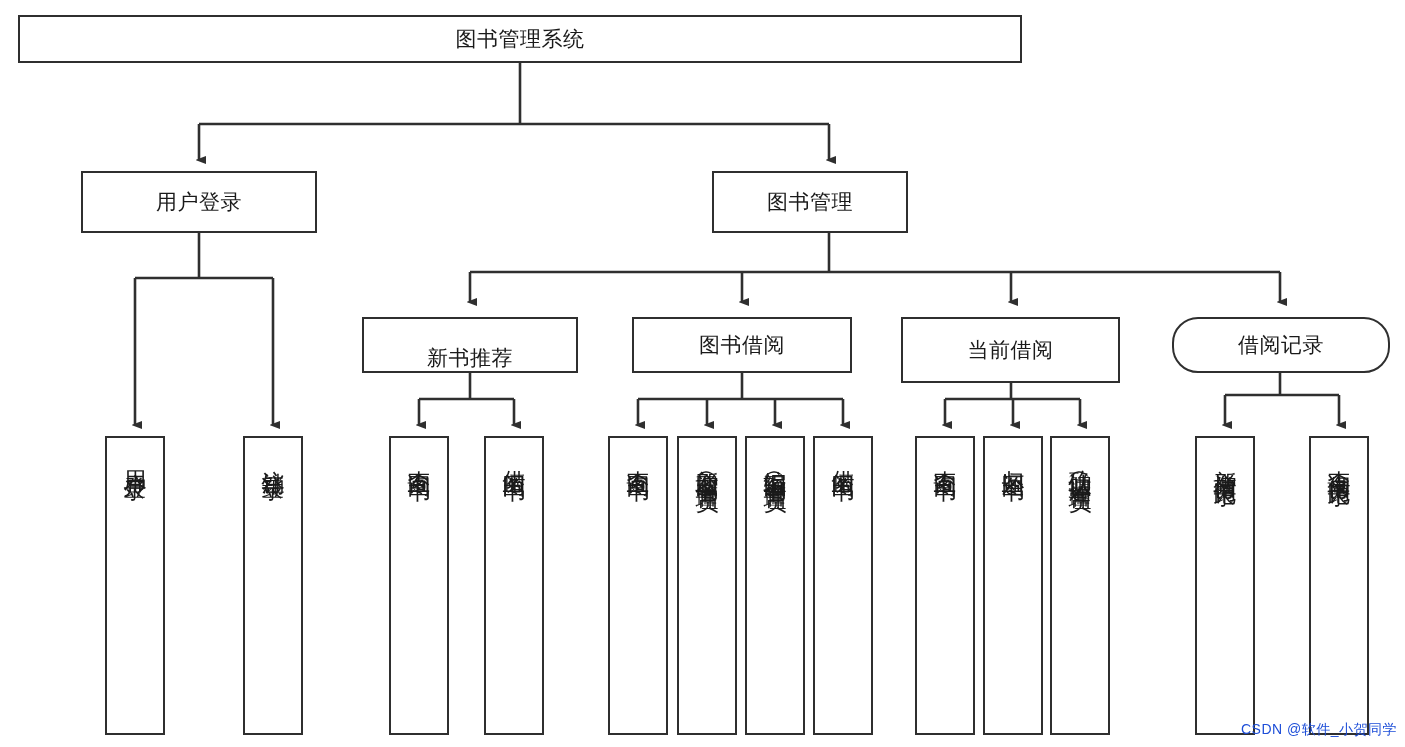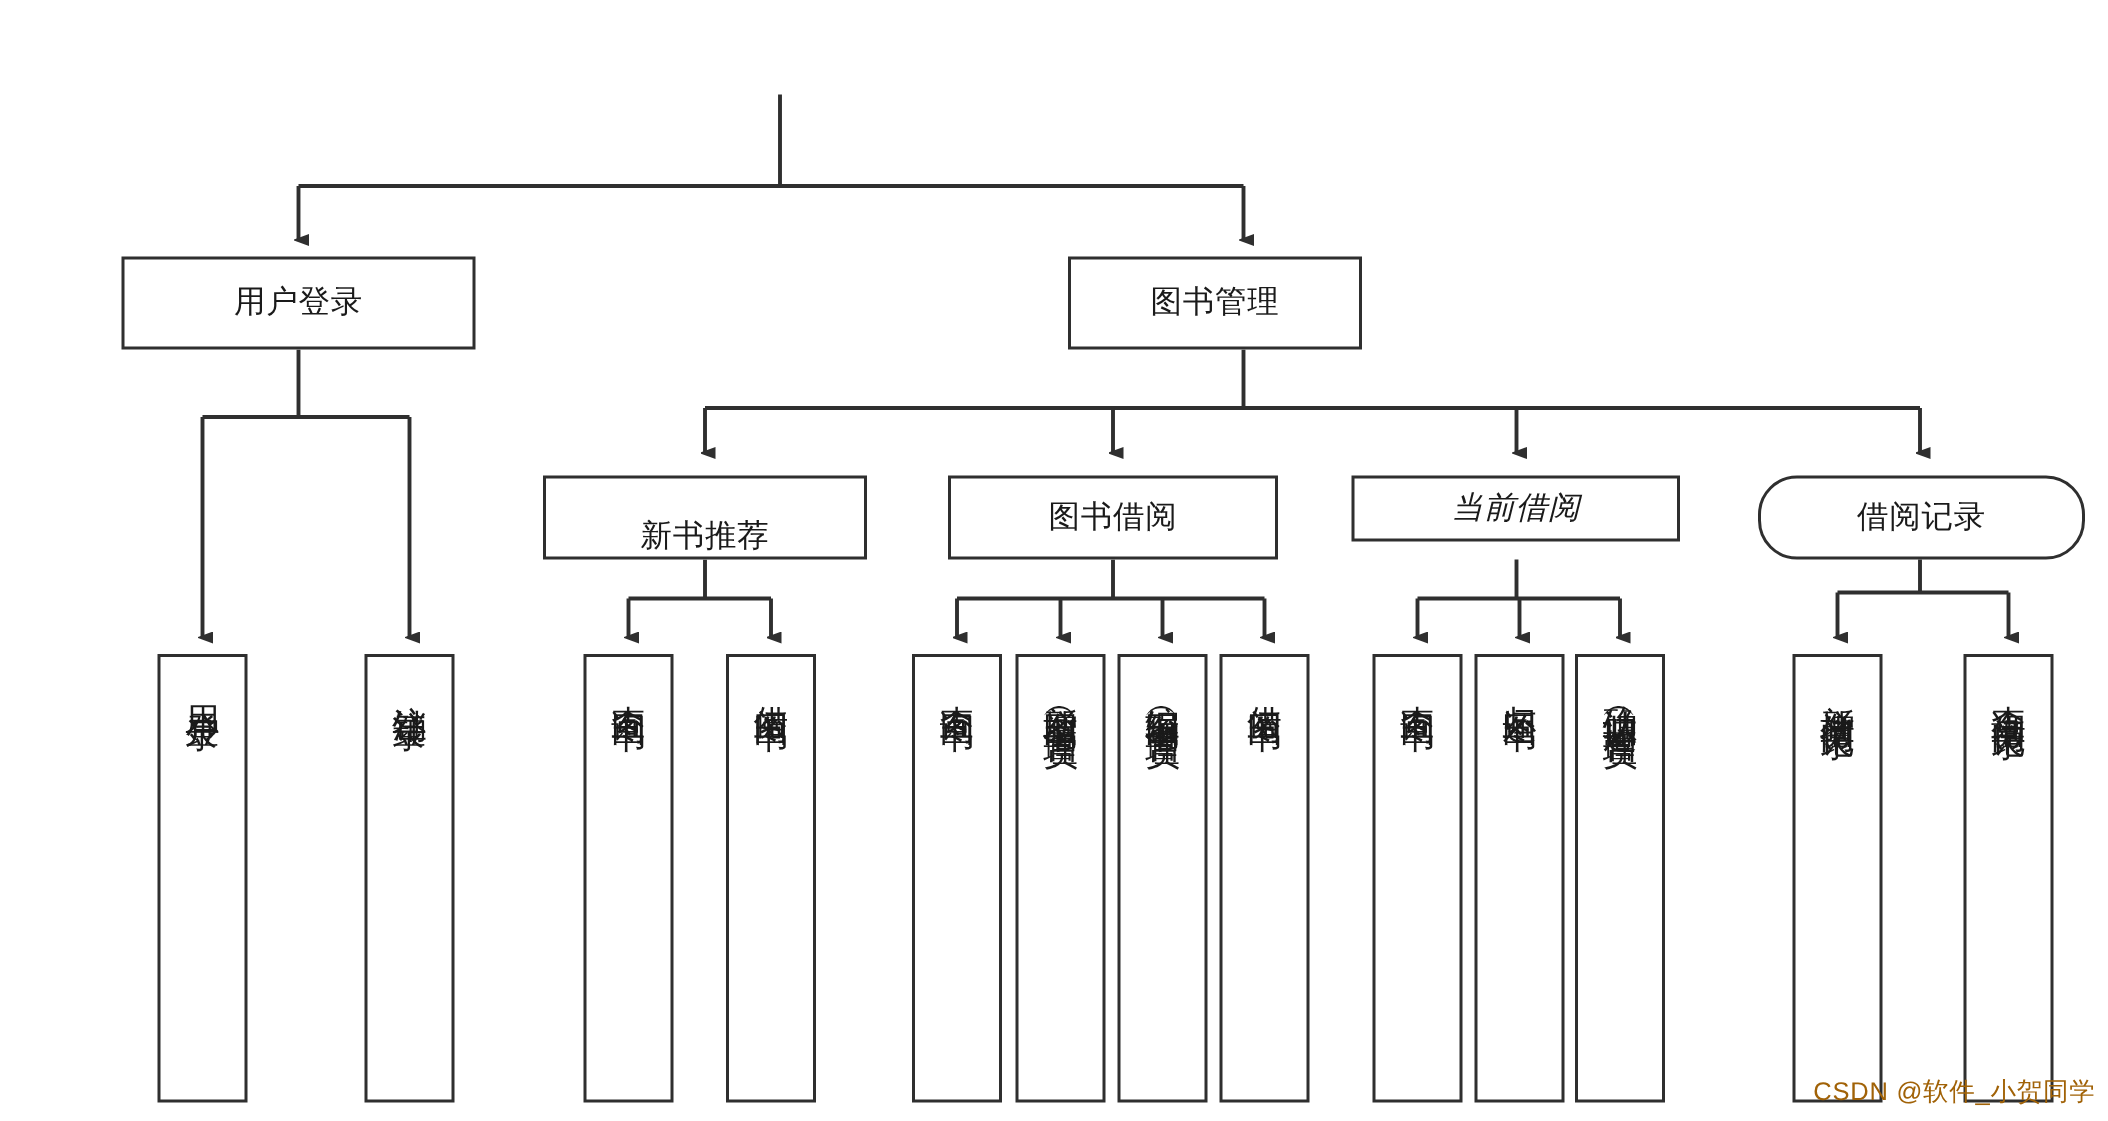--- a/index.html
+++ b/index.html
@@ -52,22 +52,22 @@
     text-orientation: upright;
     font-size: 23px;
     letter-spacing: 3px;
     line-height: 1;
     white-space: nowrap;
   }
   #watermark {
     position: absolute;
     right: 8px;
     bottom: 8px;
-    font-size: 17px;
-    color: #a16207;
+    font-size: 14px;
+    color: #1d4ed8;
     letter-spacing: 0.5px;
     white-space: nowrap;
     user-select: none;
   }
 </style>
 </head>
 <body>
 
 <div id="canvas-root">
 
@@ -114,35 +114,38 @@
       <path d="M1013,399 L1013,425" marker-end="url(#arrow)"></path>
       <path d="M1080,399 L1080,425" marker-end="url(#arrow)"></path>
 
       <path d="M1280,373 L1280,395"></path>
       <path d="M1225,395 L1339,395"></path>
       <path d="M1225,395 L1225,425" marker-end="url(#arrow)"></path>
       <path d="M1339,395 L1339,425" marker-end="url(#arrow)"></path>
     </g>
   </svg>
 
+  <div class="node" style="left:18px; top:15px; width:1004px; height:48px;">
+    <span class="label">图书管理系统</span>
+  </div>
 
   <div class="node" style="left:81px; top:171px; width:236px; height:62px;">
     <span class="label">用户登录</span>
   </div>
   <div class="node" style="left:712px; top:171px; width:196px; height:62px;">
     <span class="label">图书管理</span>
   </div>
 
   <div class="node" style="left:362px; top:317px; width:216px; height:56px;align-items:flex-end;">
     <span class="label">新书推荐</span>
   </div>
   <div class="node" style="left:632px; top:317px; width:220px; height:56px;">
     <span class="label">图书借阅</span>
   </div>
-  <div class="node" style="left:901px; top:317px; width:219px; height:44px;font-style:italic;">
+  <div class="node" style="left:901px; top:317px; width:219px; height:66px;">
     <span class="label">当前借阅</span>
   </div>
   <div class="node" style="left:1172px; top:317px; width:218px; height:56px;border-radius:26px;">
     <span class="label">借阅记录</span>
   </div>
 
   <div class="node vertical" style="left:105px; top:436px; width:60px; height:299px;">
     <span class="label">用户登录</span>
   </div>
   <div class="node vertical" style="left:243px; top:436px; width:60px; height:299px;">

